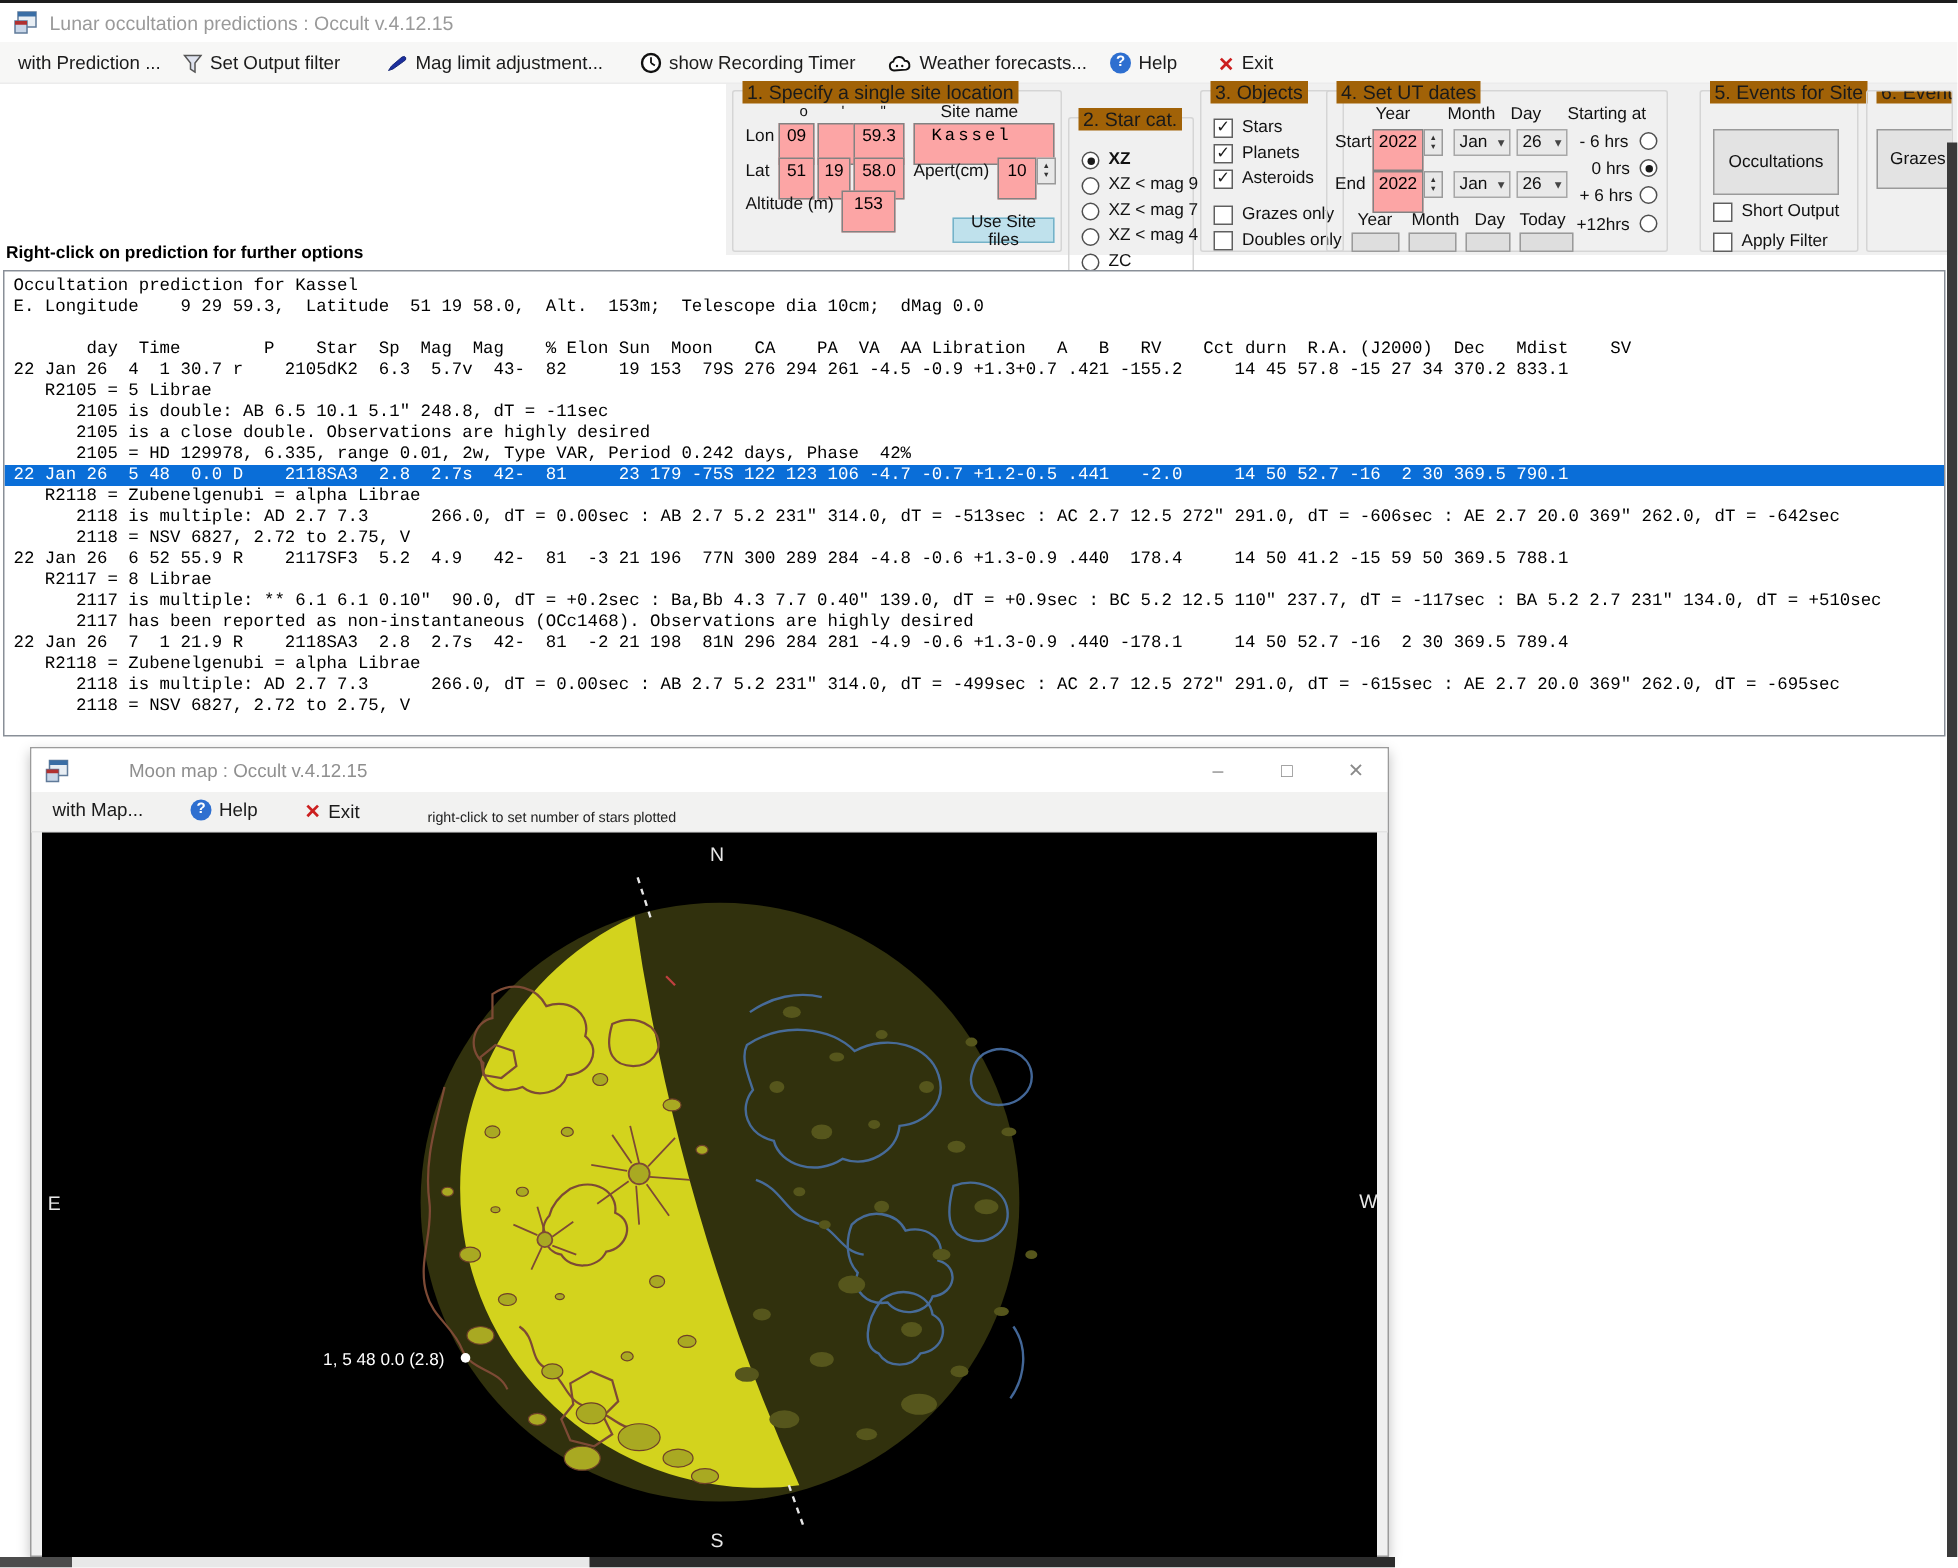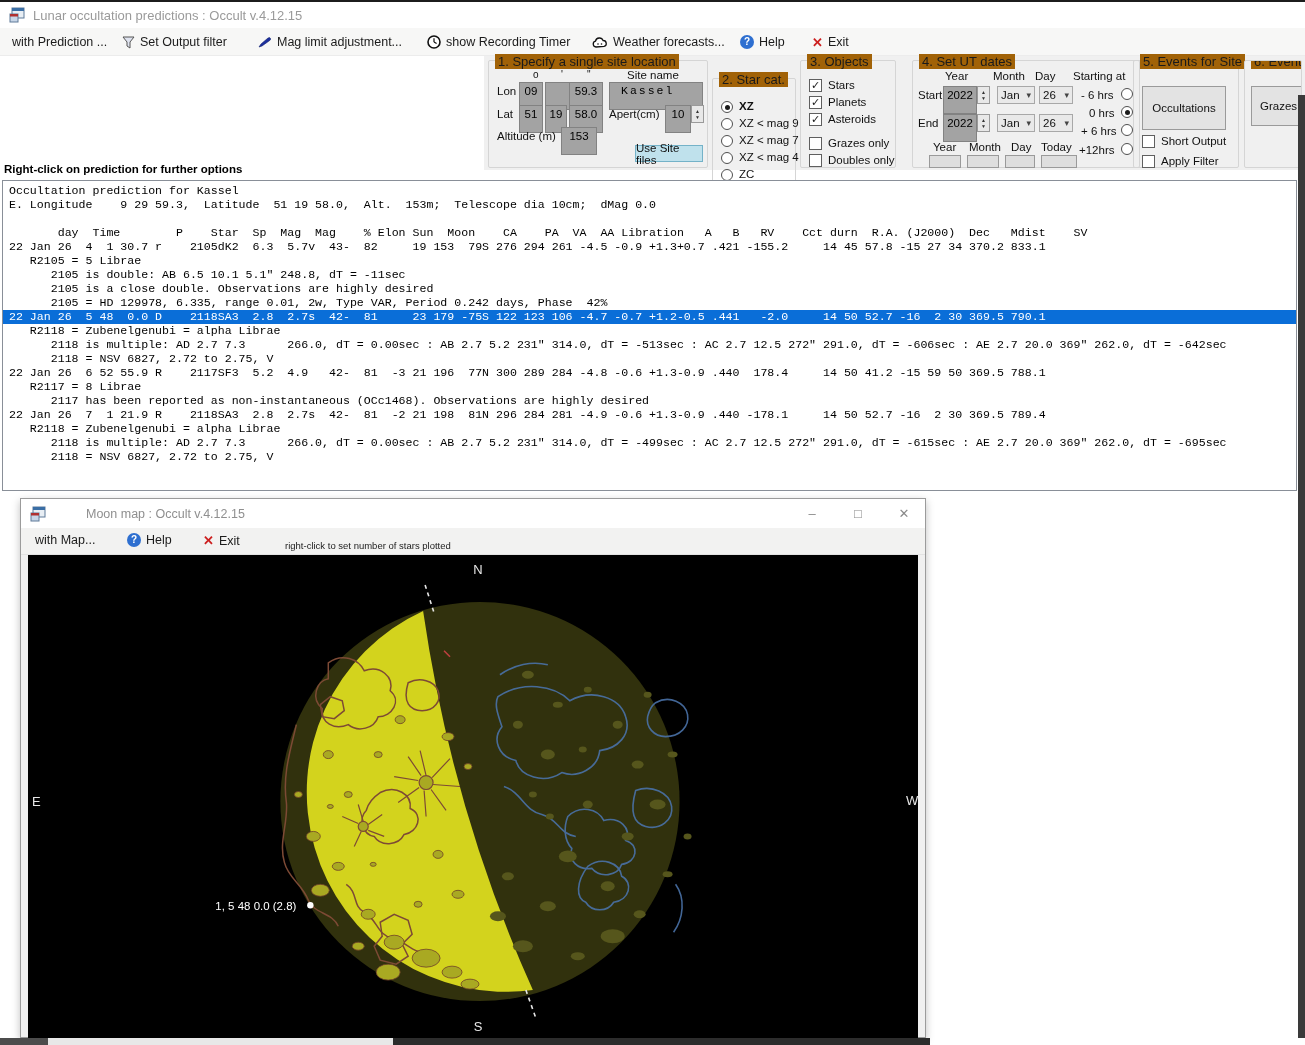--- a/index.html
+++ b/index.html
@@ -16,23 +16,23 @@
 
   
   #main-toolbar { left:0; top:28px; width:1305px; height:28px; background:#f7f7f6; border-bottom:1px solid #ececec; }
   .tb-item { position:absolute; top:5px; height:18px; display:flex; align-items:center; gap:5px; font-size:12.5px; color:#1b1b1b; cursor:default; }
 
   
   #settings { left:484px; top:56px; width:821px; height:114px; background:#f0f0f0; }
   .gbox { position:absolute; border:1px solid #d5d5d5; border-radius:2px; }
   .gbox .gtitle { position:absolute; top:-7px; left:6px; background:#a16207; padding:0 3px; font-size:13px; color:#1a1a1a; white-space:nowrap; }
   .lbl { position:absolute; font-size:11.5px; color:#111; white-space:nowrap; }
-  .tbx { position:absolute; background:#a3a3a3; border:1px solid #828282; font-size:11.5px; text-align:center; line-height:16px; height:28px; color:#000; }
+  .tbx { position:absolute; background:#fca5a5; border:1px solid #828282; font-size:11.5px; text-align:center; line-height:16px; height:28px; color:#000; }
   .mono { font-family:"Liberation Mono", monospace; }
-  .btn { position:absolute; background:#e3e3e3; border:1px solid #9a9a9a; font-size:11.5px; color:#111; display:flex; align-items:center; justify-content:center; text-align:left; }
+  .btn { position:absolute; background:#e3e3e3; border:1px solid #9a9a9a; font-size:11.5px; color:#111; display:flex; align-items:center; justify-content:center; text-align:center; }
   .btn.site { background:#bfe1ec; border-color:#74b2c8; }
   .radio { position:absolute; width:12px; height:12px; border:1px solid #4f4f4f; border-radius:50%; background:#fff; }
   .radio.sel::after { content:''; position:absolute; left:2.5px; top:2.5px; width:5px; height:5px; border-radius:50%; background:#1a1a1a; }
   .cbx { position:absolute; width:13px; height:13px; border:1px solid #5f5f5f; background:#fff; font-size:11px; line-height:11px; text-align:center; color:#1a1a1a; }
   .spin { position:absolute; width:13px; height:18px; border:1px solid #9a9a9a; background:#e8e8e8; display:flex; flex-direction:column; align-items:center; justify-content:center; font-size:5px; color:#333; }
   .combo { position:absolute; height:18px; background:#e9e9e9; border:1px solid #a8a8a8; font-size:11.5px; color:#111; display:flex; align-items:center; padding:0 3px; justify-content:space-between; }
   .combo .chev { font-size:9px; color:#444; }
 
   
   #pred-hint { left:4px; top:163px; font-size:11.5px; font-weight:bold; color:#000; }
@@ -162,21 +162,21 @@
     <span class="cbx" style="left:8px; top:35px;">✓</span>
     <span class="lbl" style="left:27px; top:35px;">Planets</span>
     <span class="cbx" style="left:8px; top:52px;">✓</span>
     <span class="lbl" style="left:27px; top:52px;">Asteroids</span>
     <span class="cbx" style="left:8px; top:76px;"></span>
     <span class="lbl" style="left:27px; top:76px;">Grazes only</span>
     <span class="cbx" style="left:8px; top:93px;"></span>
     <span class="lbl" style="left:27px; top:93px;">Doubles only</span>
   </div>
 
-  <div class="gbox" style="left:428px; top:4px; width:228px; height:108px;">
+  <div class="gbox" style="left:400px; top:4px; width:228px; height:108px;">
     <span class="gtitle">4.  Set UT dates</span>
     <span class="lbl" style="left:32px; top:9px;">Year</span>
     <span class="lbl" style="left:80px; top:9px;">Month</span>
     <span class="lbl" style="left:122px; top:9px;">Day</span>
     <span class="lbl" style="left:160px; top:9px;">Starting at</span>
     <span class="lbl" style="left:5px; top:28px;">Start</span>
     <div class="tbx" style="left:30px; top:25px; width:34px;">2022</div>
     <div class="spin" style="left:64px; top:25px;">
         <span>▲</span>
         <span>▼</span>
@@ -246,20 +246,21 @@
     <div class="tline">   R2105 = 5 Librae</div>
     <div class="tline">      2105 is double: AB 6.5 10.1 5.1" 248.8, dT = -11sec</div>
     <div class="tline">      2105 is a close double. Observations are highly desired</div>
     <div class="tline">      2105 = HD 129978, 6.335, range 0.01, 2w, Type VAR, Period 0.242 days, Phase  42%</div>
     <div class="tline hl">22 Jan 26  5 48  0.0 D    2118SA3  2.8  2.7s  42-  81     23 179 -75S 122 123 106 -4.7 -0.7 +1.2-0.5 .441   -2.0     14 50 52.7 -16  2 30 369.5 790.1</div>
     <div class="tline">   R2118 = Zubenelgenubi = alpha Librae</div>
     <div class="tline">      2118 is multiple: AD 2.7 7.3      266.0, dT = 0.00sec : AB 2.7 5.2 231" 314.0, dT = -513sec : AC 2.7 12.5 272" 291.0, dT = -606sec : AE 2.7 20.0 369" 262.0, dT = -642sec</div>
     <div class="tline">      2118 = NSV 6827, 2.72 to 2.75, V</div>
     <div class="tline">22 Jan 26  6 52 55.9 R    2117SF3  5.2  4.9   42-  81  -3 21 196  77N 300 289 284 -4.8 -0.6 +1.3-0.9 .440  178.4     14 50 41.2 -15 59 50 369.5 788.1</div>
     <div class="tline">   R2117 = 8 Librae</div>
+    <div class="tline">      2117 is multiple: ** 6.1 6.1 0.10"  90.0, dT = +0.2sec : Ba,Bb 4.3 7.7 0.40" 139.0, dT = +0.9sec : BC 5.2 12.5 110" 237.7, dT = -117sec : BA 5.2 2.7 231" 134.0, dT = +510sec</div>
     <div class="tline">      2117 has been reported as non-instantaneous (OCc1468). Observations are highly desired</div>
     <div class="tline">22 Jan 26  7  1 21.9 R    2118SA3  2.8  2.7s  42-  81  -2 21 198  81N 296 284 281 -4.9 -0.6 +1.3-0.9 .440 -178.1     14 50 52.7 -16  2 30 369.5 789.4</div>
     <div class="tline">   R2118 = Zubenelgenubi = alpha Librae</div>
     <div class="tline">      2118 is multiple: AD 2.7 7.3      266.0, dT = 0.00sec : AB 2.7 5.2 231" 314.0, dT = -499sec : AC 2.7 12.5 272" 291.0, dT = -615sec : AE 2.7 20.0 369" 262.0, dT = -695sec</div>
     <div class="tline">      2118 = NSV 6827, 2.72 to 2.75, V</div>
   </div>
 
 <div class="abs" id="right-edge"></div>
 
 <div class="abs" id="moon-win">

